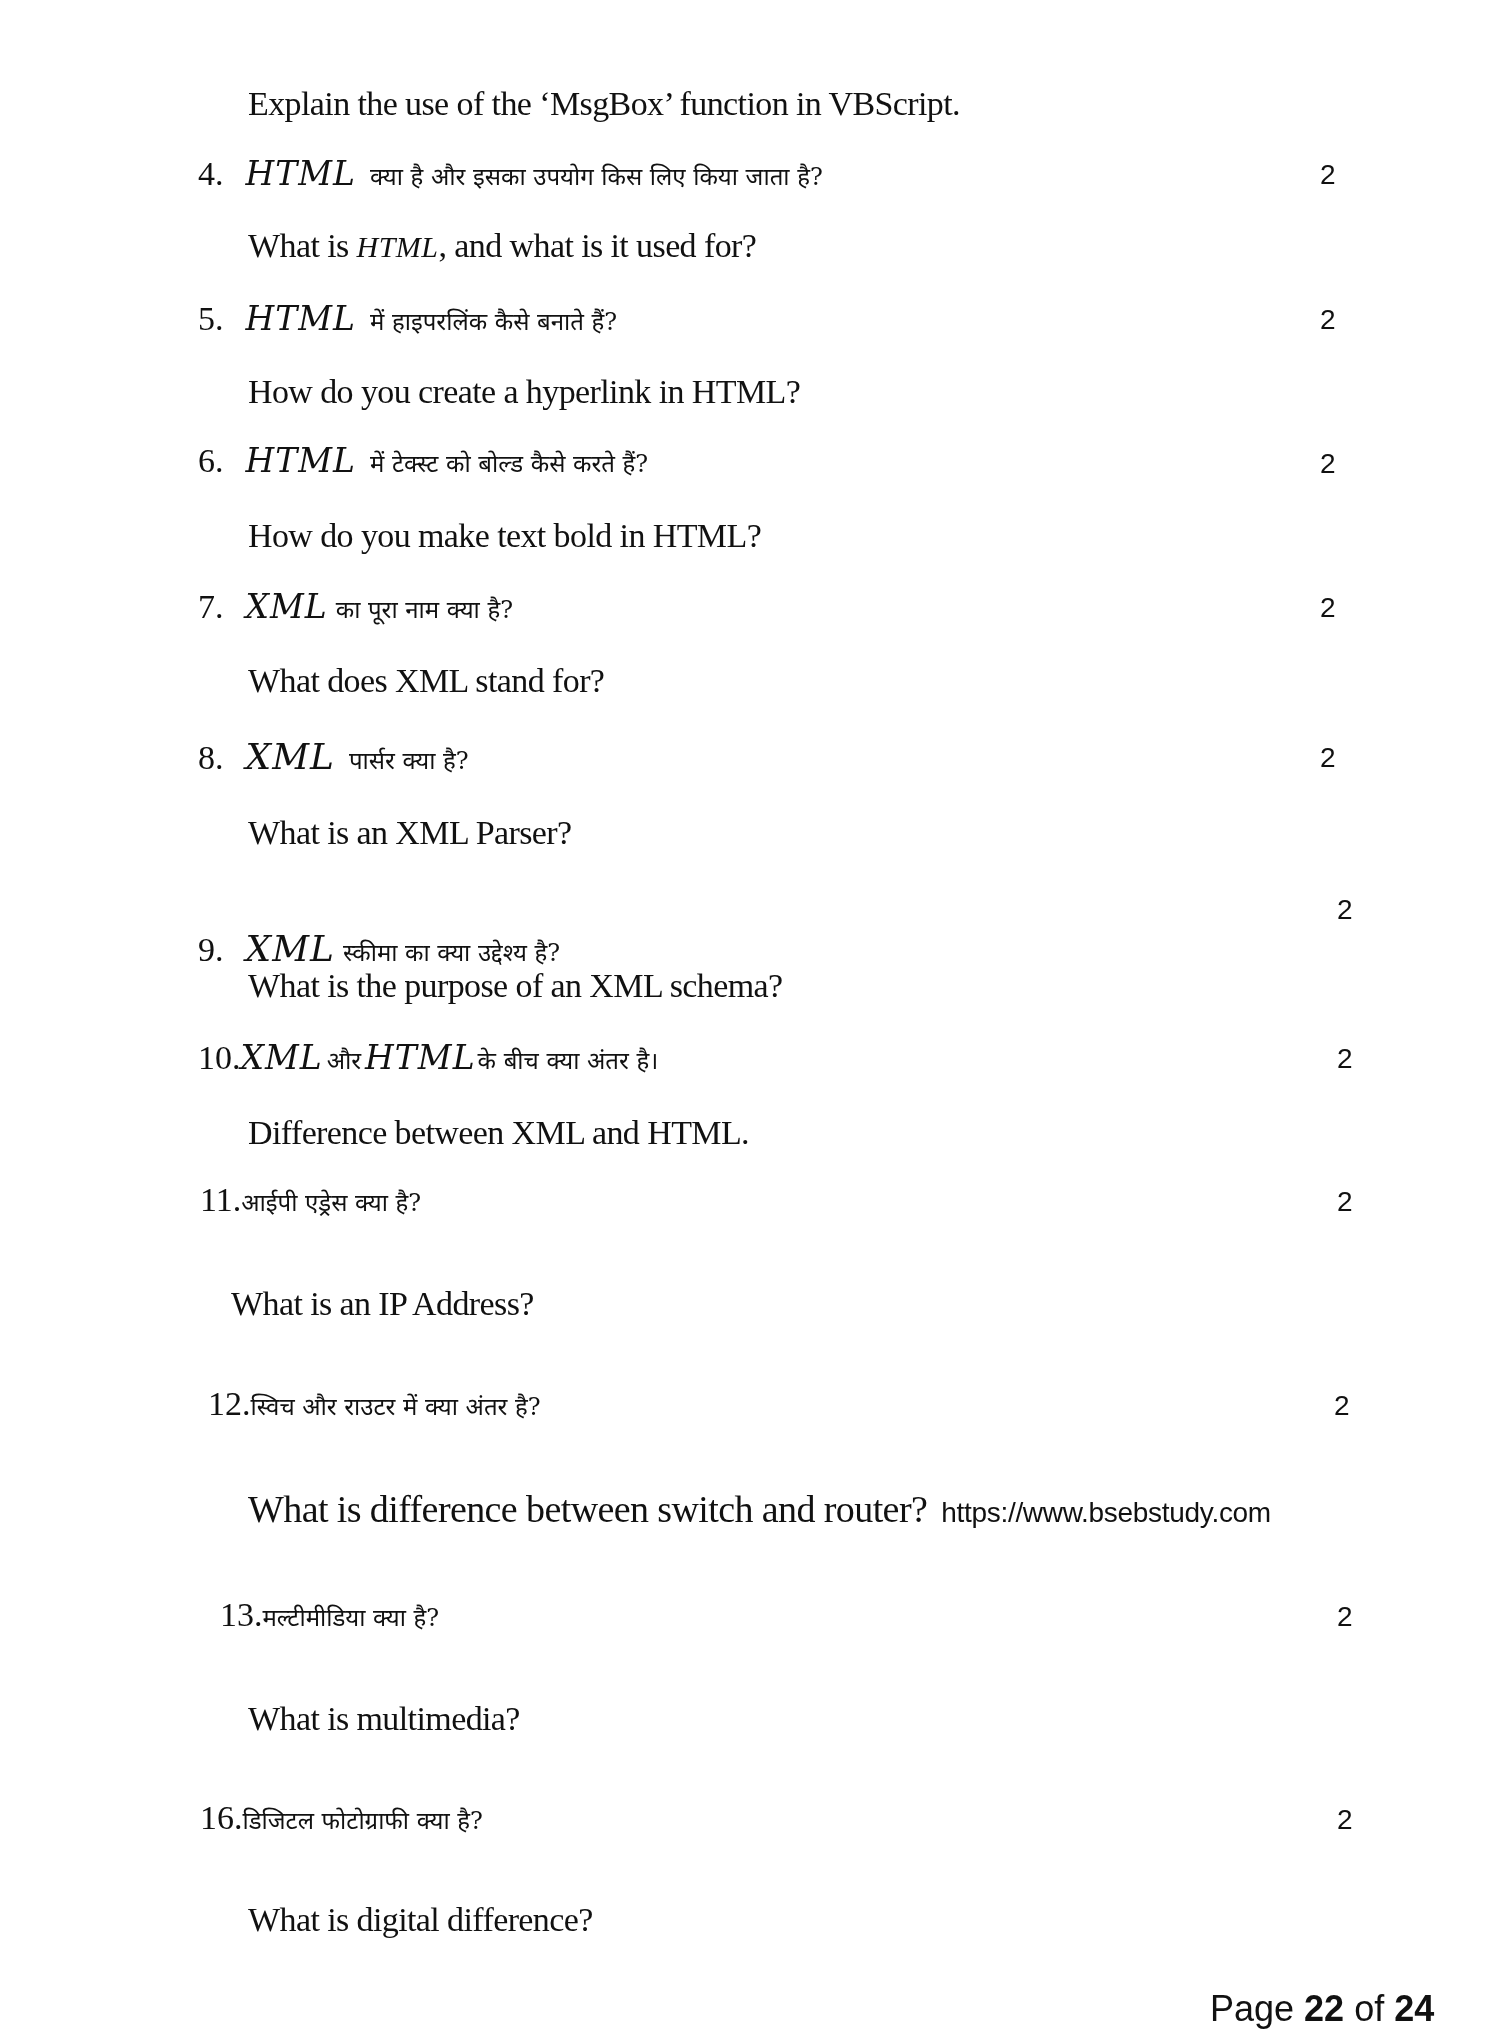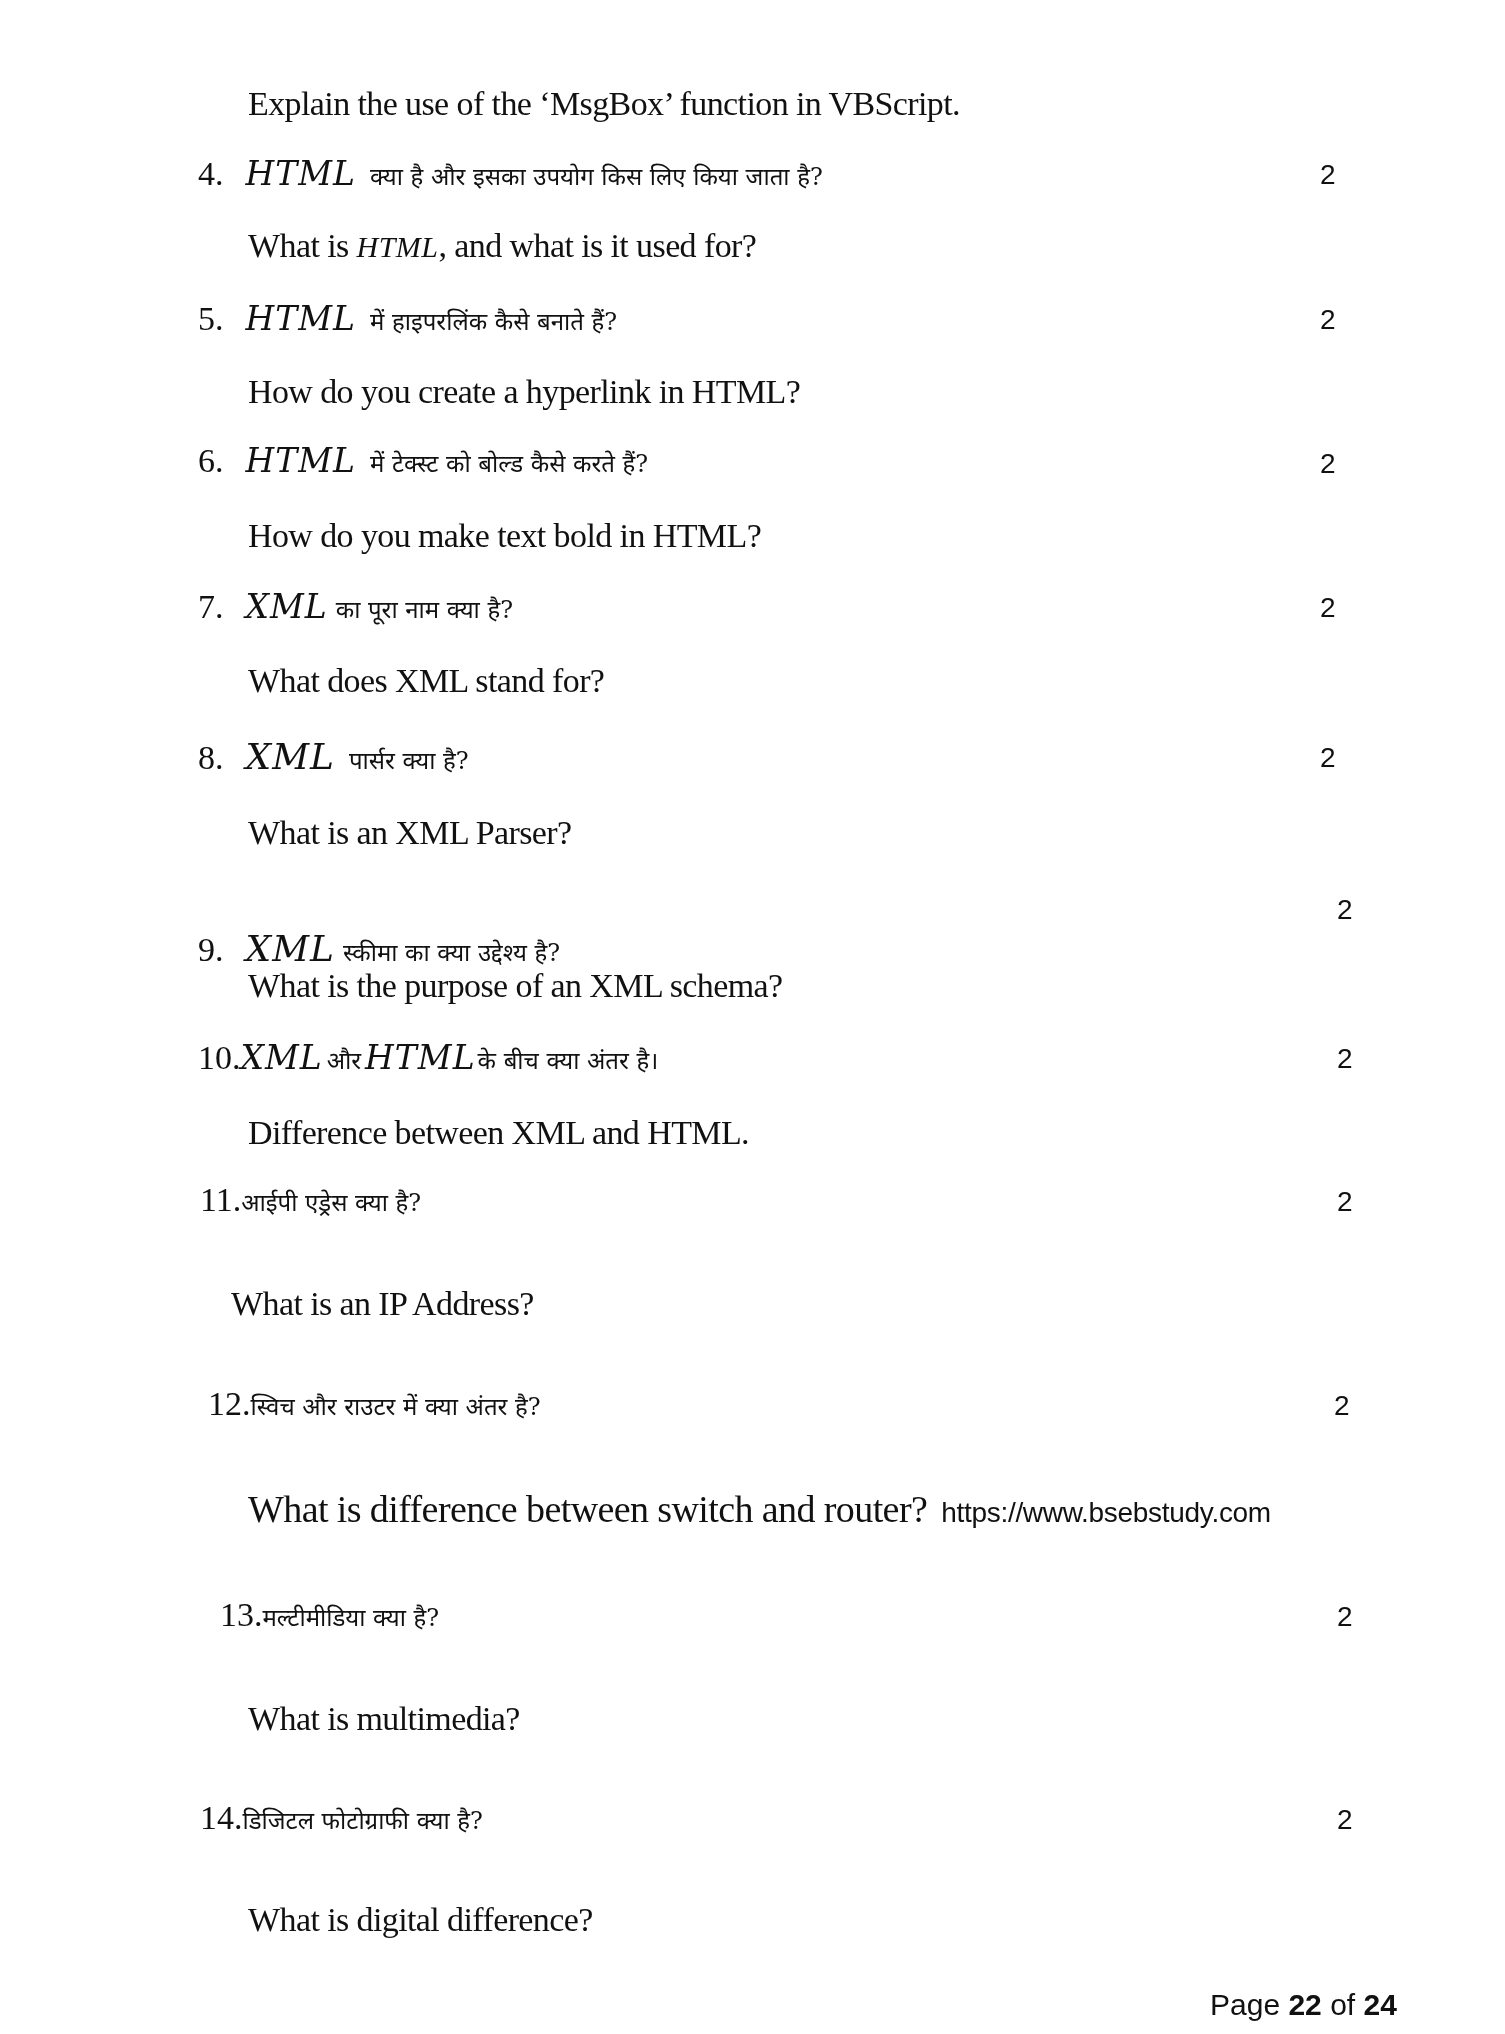--- a/index.html
+++ b/index.html
@@ -6,21 +6,21 @@
   body { width: 1505px; height: 2034px; position: relative; overflow: hidden; color: #111; }
   .line { position: absolute; white-space: nowrap; transform: translateY(-50%); }
   .en { font-family: "Liberation Serif", "DejaVu Serif", serif; font-size: 34px; letter-spacing: -0.6px; }
   .en.large { font-size: 38px; }
   .hi { font-family: "DejaVu Serif", "Liberation Serif", serif; font-size: 24px; }
   .num { font-family: "Liberation Serif", serif; font-size: 34px; display: inline-block; }
   .code { font-family: "DejaVu Serif", "Liberation Serif", serif; font-style: italic; font-size: 33px; letter-spacing: 1px; }
   .code-inline { font-family: "Liberation Serif", serif; font-style: italic; font-size: 30px; letter-spacing: 0.5px; }
   .marks { position: absolute; font-family: "Liberation Sans", "DejaVu Sans", sans-serif; font-size: 28px; transform: translateY(-50%); }
   .url { font-family: "Liberation Sans", "DejaVu Sans", sans-serif; font-size: 28px; letter-spacing: -0.3px; margin-left: 14px; }
-  .footer { position: absolute; left: 1210px; top: 1988px; font-family: "Liberation Sans", "DejaVu Sans", sans-serif; font-size: 30px; }
+  .footer { position: absolute; left: 1210px; top: 1988px; font-family: "Liberation Sans", "DejaVu Sans", sans-serif; font-size: 36px; }
   .footer b { font-weight: bold; }
 </style>
 </head>
 <body>
 
 <div class="line en" style="left:248px; top:104px;">Explain the use of the ‘MsgBox’ function in VBScript.</div>
 
 <div class="line" style="left:198px; top:173px;">
   <span class="num">4.</span>
   <span class="code" style="margin-left:18px;">HTML</span>
@@ -93,21 +93,21 @@
   <span class="en large">What is difference between switch and router?</span><span class="url">https://www.bsebstudy.com</span>
 </div>
 
 <div class="line" style="left:200px; top:1615px;margin-left:20px;">
   <span class="num">13.</span><span class="hi">मल्टीमीडिया क्या है?</span>
 </div>
 <div class="marks" style="left:1337px; top:1617px;">2</div>
 <div class="line en" style="left:248px; top:1719px;">What is multimedia?</div>
 
 <div class="line" style="left:200px; top:1818px;">
-  <span class="num">14.</span><span class="hi">डिजिटल फोटोग्राफी क्या है?</span>
+  <span class="num">16.</span><span class="hi">डिजिटल फोटोग्राफी क्या है?</span>
 </div>
 <div class="marks" style="left:1337px; top:1820px;">2</div>
 <div class="line en" style="left:248px; top:1920px;">What is digital difference?</div>
 
 <div class="footer">
   <span>Page</span>
   <b>22</b>
   <span>of</span>
   <b>24</b>
 </div>

